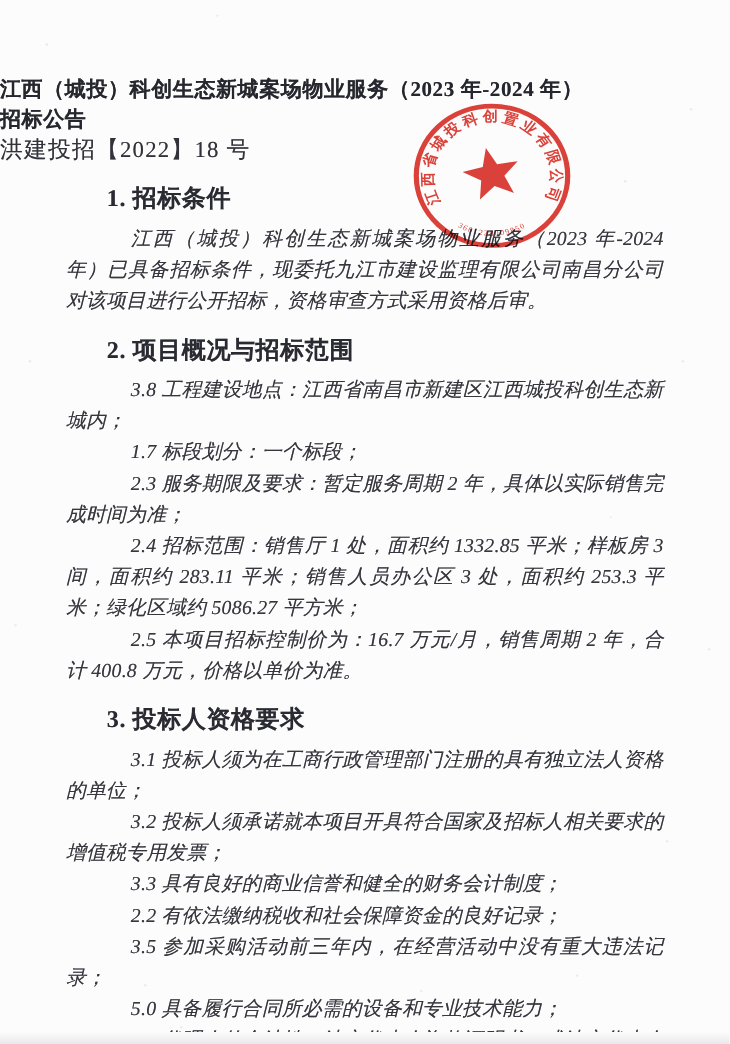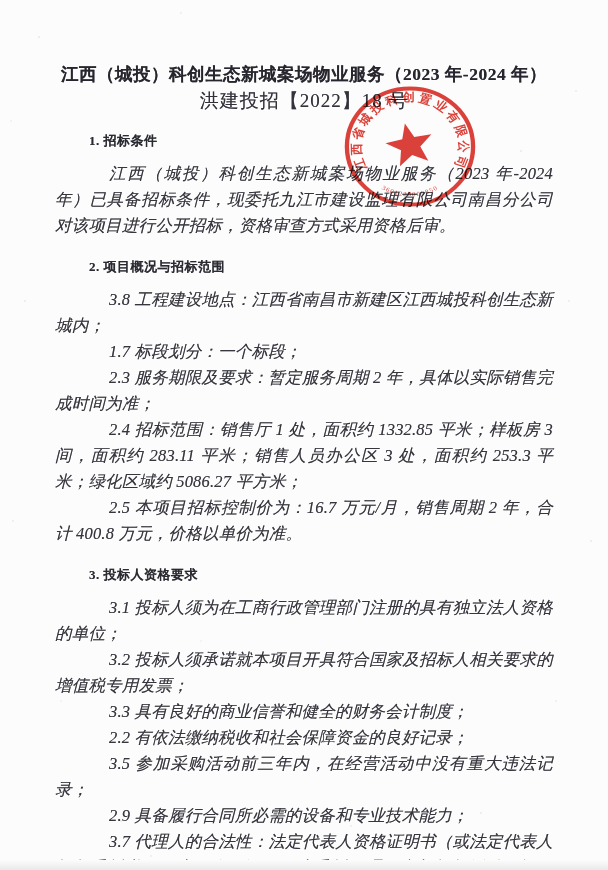--- a/index.html
+++ b/index.html
@@ -26,54 +26,55 @@
       520px 150px 0 rgba(125,125,135,.15), 568px 300px 0 rgba(125,125,135,.13),
       24px 300px 0 rgba(125,125,135,.14), 12px 520px 0 rgba(125,125,135,.12),
       590px 540px 0 rgba(125,125,135,.14), 300px 835px 0 rgba(125,125,135,.15),
       120px 820px 0 rgba(125,125,135,.13), 480px 812px 0 rgba(125,125,135,.14),
       60px 700px 0 rgba(125,125,135,.10), 555px 700px 0 rgba(125,125,135,.12),
       430px 845px 0 rgba(125,125,135,.16), 200px 640px 0 rgba(125,125,135,.08),
       90px 230px 0 rgba(125,125,135,.10), 575px 90px 0 rgba(125,125,135,.12),
       10px 120px 0 rgba(125,125,135,.10), 350px 825px 0 rgba(125,125,135,.12),
       150px 855px 0 rgba(125,125,135,.12), 508px 430px 0 rgba(125,125,135,.08);
   }
-  .head{padding-top:62px;text-align:center;}
+  .head{padding-top:62px;}
   .title{
     font-size:17.5px;font-weight:bold;line-height:25px;color:#26262e;
     letter-spacing:.5px;text-shadow:0 0 .5px rgba(38,38,46,.65);
   }
   .docno{
     font-size:19px;line-height:24px;margin-top:2px;color:#32323a;
     letter-spacing:1px;text-shadow:0 0 .4px rgba(50,50,60,.5);
   }
   .content{
     margin:0 55px;font-size:16.5px;line-height:26px;
     text-shadow:0 0 .4px rgba(54,54,62,.55);
   }
   .sec-heading{
     font-weight:bold;color:#2a2a32;margin:15px 0 7px 34px;
-    font-size:13px;letter-spacing:.5px;
+    font-size:20px;letter-spacing:.5px;
   }
   .para{
     margin:0;text-indent:54px;text-align:justify;letter-spacing:.2px;font-style:italic;
   }
   .stamp{
     position:absolute;left:341px;top:83px;width:138px;height:127px;
     mix-blend-mode:multiply;opacity:.88;pointer-events:none;
   }
   .stamp svg{display:block;width:138px;height:127px;}
 </style>
 </head>
 <body>
 
 <div class="page">
   <div class="noise"></div>
 
   <div class="head">
     <div class="title">江西（城投）科创生态新城案场物业服务（2023 年-2024 年）</div>
+    <div class="title">招标公告</div>
     <div class="docno">洪建投招【2022】18 号</div>
   </div>
 
   <div class="content">
 
     <div>
       <div class="sec-heading">1. 招标条件</div>
       <p class="para">江西（城投）科创生态新城案场物业服务（2023 年-2024 年）已具备招标条件，现委托九江市建设监理有限公司南昌分公司对该项目进行公开招标，资格审查方式采用资格后审。</p>
     </div>
 
@@ -86,21 +87,21 @@
       <p class="para">2.5 本项目招标控制价为：16.7 万元/月，销售周期 2 年，合计 400.8 万元，价格以单价为准。</p>
     </div>
 
     <div>
       <div class="sec-heading">3. 投标人资格要求</div>
       <p class="para">3.1 投标人须为在工商行政管理部门注册的具有独立法人资格的单位；</p>
       <p class="para">3.2 投标人须承诺就本项目开具符合国家及招标人相关要求的增值税专用发票；</p>
       <p class="para">3.3 具有良好的商业信誉和健全的财务会计制度；</p>
       <p class="para">2.2 有依法缴纳税收和社会保障资金的良好记录；</p>
       <p class="para">3.5 参加采购活动前三年内，在经营活动中没有重大违法记录；</p>
-      <p class="para">2.9 具备履行合同所必需的设备和专业技术能力；</p>
+      <p class="para">5.0 具备履行合同所必需的设备和专业技术能力；</p>
       <p class="para">3.7 代理人的合法性：法定代表人资格证明书（或法定代表人授权委托书）及本人身份证，如为委托代理人参加投标活动，还需提供委托代理人开标前一年内任意连续 6 个月的社保证明(注：提供当地社保部门官网打印的社保证明加盖投标单位公章符合评审要求，但打印件上须有社保部门电子印章)；</p>
 
     </div>
 
   </div>
 
   <div class="stamp">
     <svg viewBox="0 0 140 140" preserveAspectRatio="none" xmlns="http://www.w3.org/2000/svg">
       <defs>
         <path id="arcTop" d="M 26.7 95 A 50 50 0 1 1 113.3 95" fill="none"></path>

